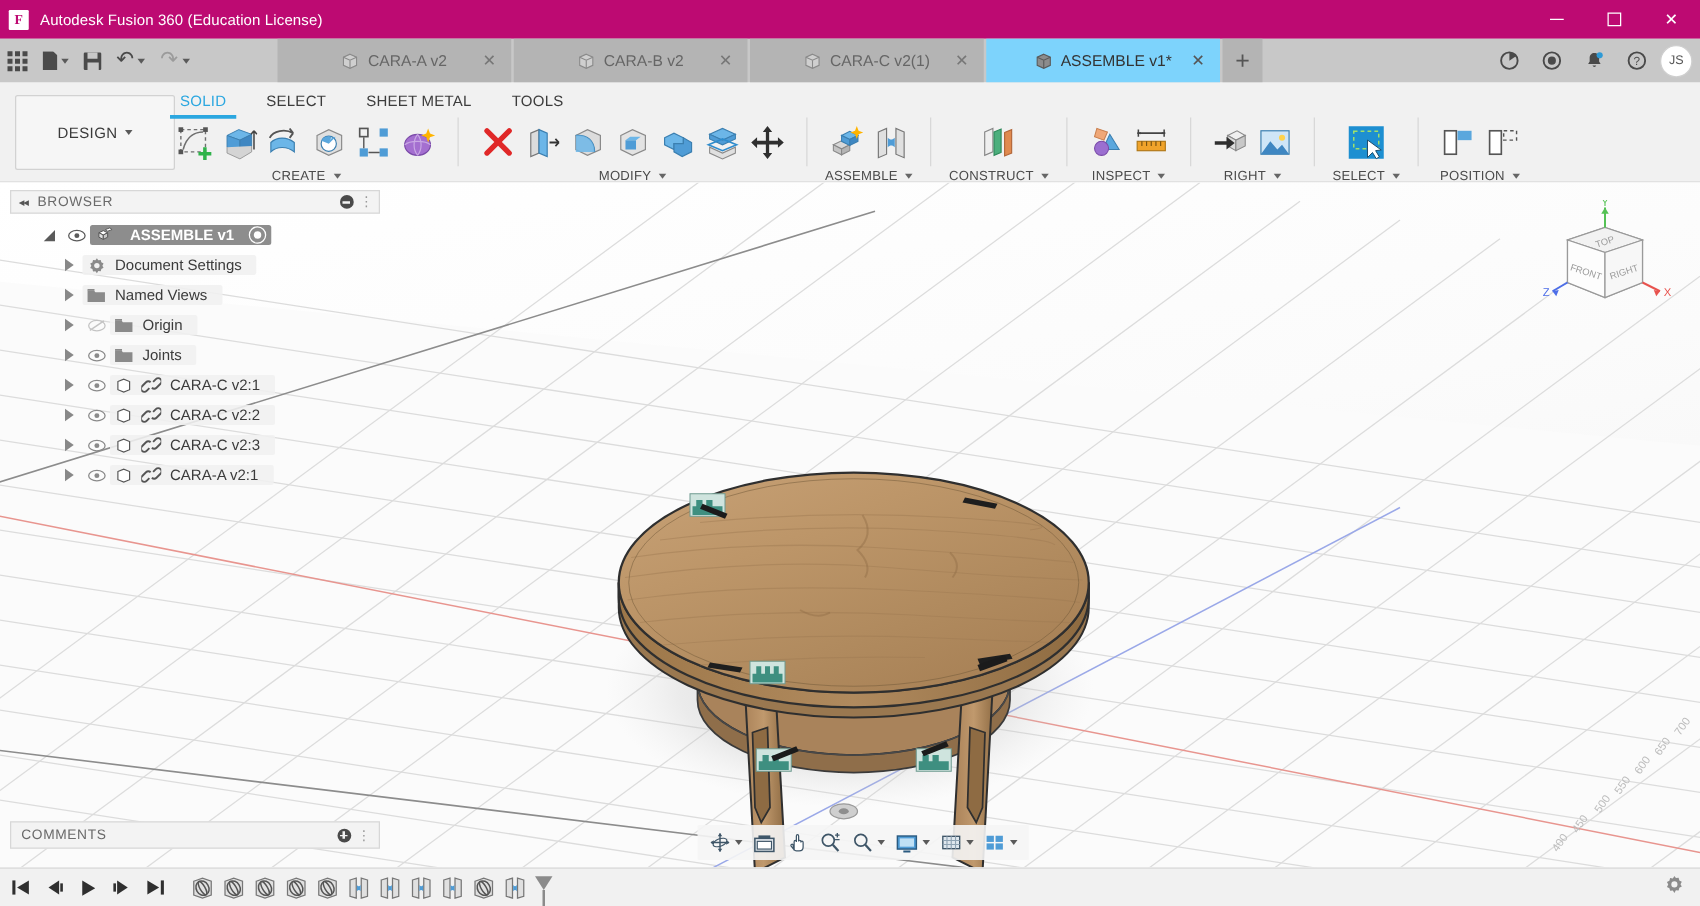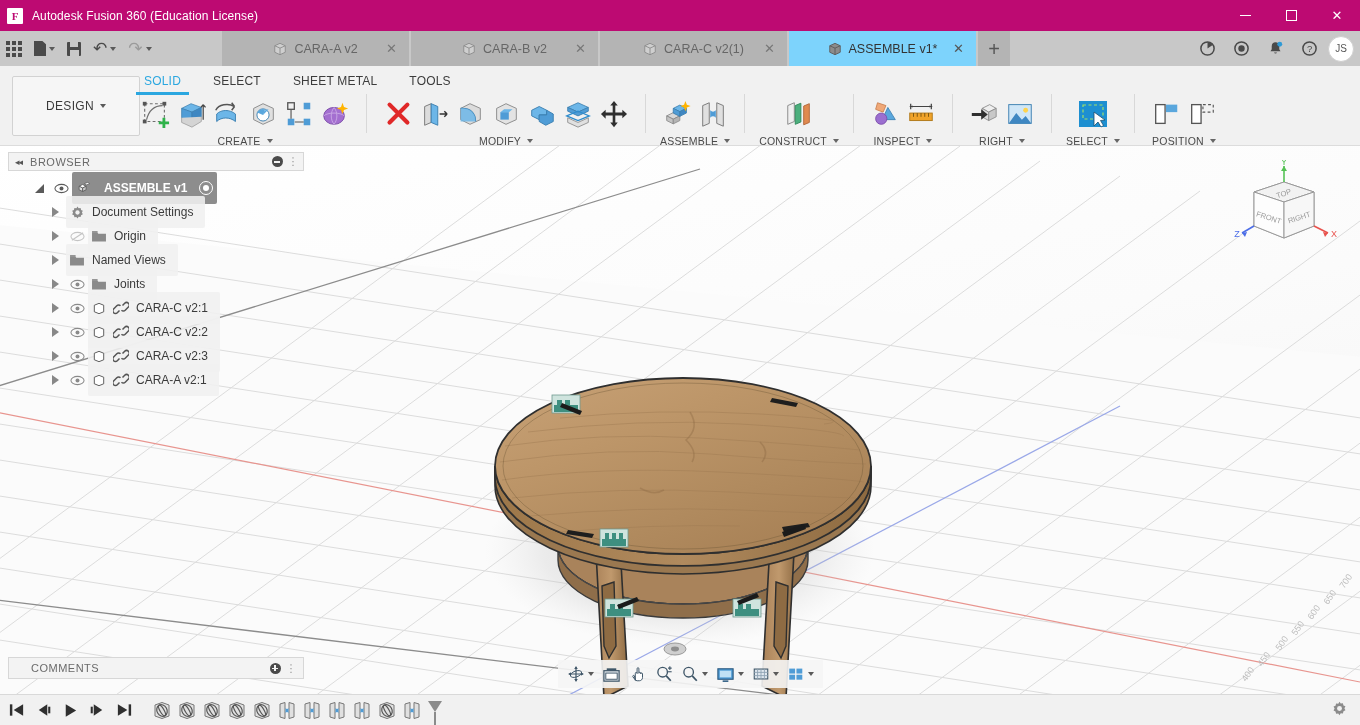--- a/index.html
+++ b/index.html
@@ -137,21 +137,21 @@
   .minus-circ {
     width: 11px; height: 11px; border-radius: 50%; background: #4a4a4a; position: relative;
   }
   .minus-circ::after { content:""; position:absolute; left:2.5px; top:5px; width:6px; height:1.5px; background:#f3f3f3; }
   .grip { color: #999; font-size: 11px; }
 
   .tree { padding-top: 5px; }
   .trow {
     height: 24px; display: flex; align-items: center; position: relative;
   }
-  .tw { display: inline-flex; align-items: center; background: rgba(240,240,240,.88); border-radius: 2px; height: 32px; padding-right: 8px;}
+  .tw { display: inline-flex; align-items: center; background: rgba(240,240,240,.88); border-radius: 2px; height: 16px; padding-right: 8px;}
   .trow.root .tw { background: #8d8d8d; color: #fff; padding-right: 4px; }
   .expander {
     width: 22px; display: flex; align-items: center; justify-content: center; flex: 0 0 22px;
   }
   .tri-right { width: 0; height: 0; border-top: 5px solid transparent; border-bottom: 5px solid transparent;
                border-left: 7px solid transparent; border-left-color: transparent;
                position: relative; }
   .tri-right::after {
     content:""; position:absolute; left:-7px; top:-5px; width:0; height:0;
     border-top: 5px solid transparent; border-bottom: 5px solid transparent; border-left: 7px solid #888;
@@ -166,21 +166,21 @@
     display: flex; align-items: center; justify-content: center; margin-left: 2px;
   }
   .radio-dot i { width: 6px; height: 6px; border-radius: 50%; background: #fff; display: block; }
 
   
   .comments {
     position: absolute; left: 8px; top: 657px; width: 296px; height: 22px;
     background: #f3f3f3; border: 1px solid #d7d7d7; z-index: 20;
     display: flex; align-items: center; color: #6a6a6a; font-size: 11px; letter-spacing: .5px;
   }
-  .comments span.lbl { margin-left: 22px; }
+  .comments span.lbl { margin-left: 8px; }
   .plus-circ {
     width: 11px; height: 11px; border-radius: 50%; background: #4a4a4a; position: relative;
   }
   .plus-circ::after { content:""; position:absolute; left:2.5px; top:5px; width:6px; height:1.5px; background:#f3f3f3; }
   .plus-circ::before { content:""; position:absolute; left:4.7px; top:2.8px; width:1.5px; height:6px; background:#f3f3f3; }
 
   
   .viewcube { position: absolute; right: 18px; top: 14px; width: 110px; height: 100px; z-index: 15; }
 
   
@@ -940,49 +940,49 @@
               </svg>
           </span>
           <span class="tlabel">Document Settings</span>
         </span>
       </div>
 
       <div class="trow" style="padding-left:36px;">
         <span class="expander">
             <i class="tri-right"></i>
           </span>
-        <span class="eye">
-          <svg width="15" height="11" viewBox="0 0 16 11">
-              <ellipse cx="8" cy="5.5" rx="7" ry="4.4" fill="none" stroke="#c4c4c4" stroke-width="1.1"></ellipse>
-              <path d="M2 9.5 14 1.5" stroke="#c4c4c4" stroke-width="1.3"></path>
-            </svg>
-        </span>
         <span class="tw">
           <span class="node-ic">
             <svg width="16" height="13" viewBox="0 0 17 14">
                 <path d="M1 2.5h5.5l1.3 1.6H16V12.5H1z" fill="#8a8a8a"></path>
                 <path d="M1 1.2h6v1.6H1z" fill="#8a8a8a"></path>
               </svg>
           </span>
-          <span class="tlabel">Origin</span>
+          <span class="tlabel">Named Views</span>
         </span>
       </div>
 
       <div class="trow" style="padding-left:36px;">
         <span class="expander">
             <i class="tri-right"></i>
           </span>
+        <span class="eye">
+          <svg width="15" height="11" viewBox="0 0 16 11">
+              <ellipse cx="8" cy="5.5" rx="7" ry="4.4" fill="none" stroke="#c4c4c4" stroke-width="1.1"></ellipse>
+              <path d="M2 9.5 14 1.5" stroke="#c4c4c4" stroke-width="1.3"></path>
+            </svg>
+        </span>
         <span class="tw">
           <span class="node-ic">
             <svg width="16" height="13" viewBox="0 0 17 14">
                 <path d="M1 2.5h5.5l1.3 1.6H16V12.5H1z" fill="#8a8a8a"></path>
                 <path d="M1 1.2h6v1.6H1z" fill="#8a8a8a"></path>
               </svg>
           </span>
-          <span class="tlabel">Named Views</span>
+          <span class="tlabel">Origin</span>
         </span>
       </div>
 
       <div class="trow" style="padding-left:36px;">
         <span class="expander">
             <i class="tri-right"></i>
           </span>
         <span class="eye">
           <svg width="15" height="11" viewBox="0 0 16 11">
               <ellipse cx="8" cy="5.5" rx="7" ry="4.4" fill="none" stroke="#8a8a8a" stroke-width="1.1"></ellipse>

